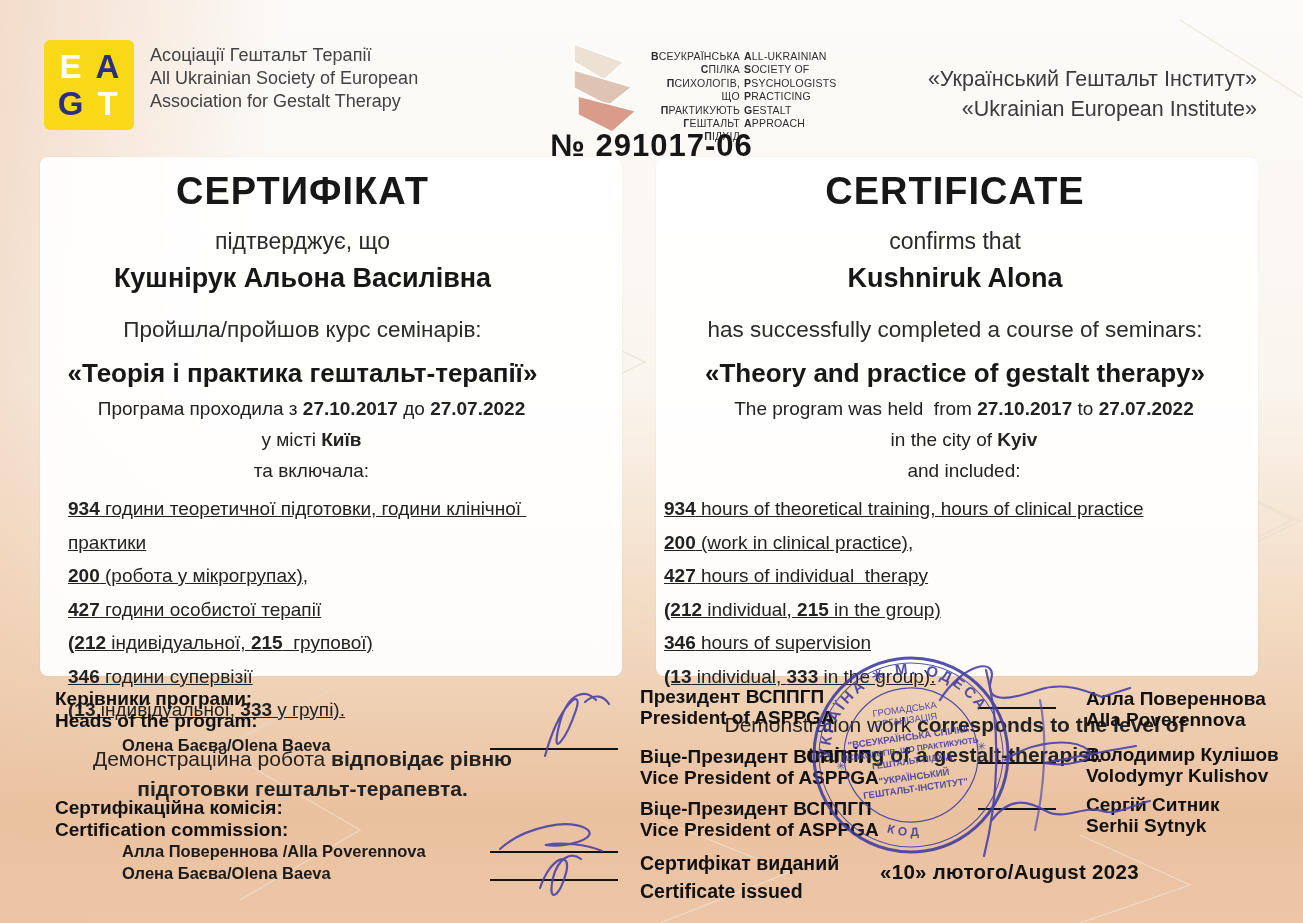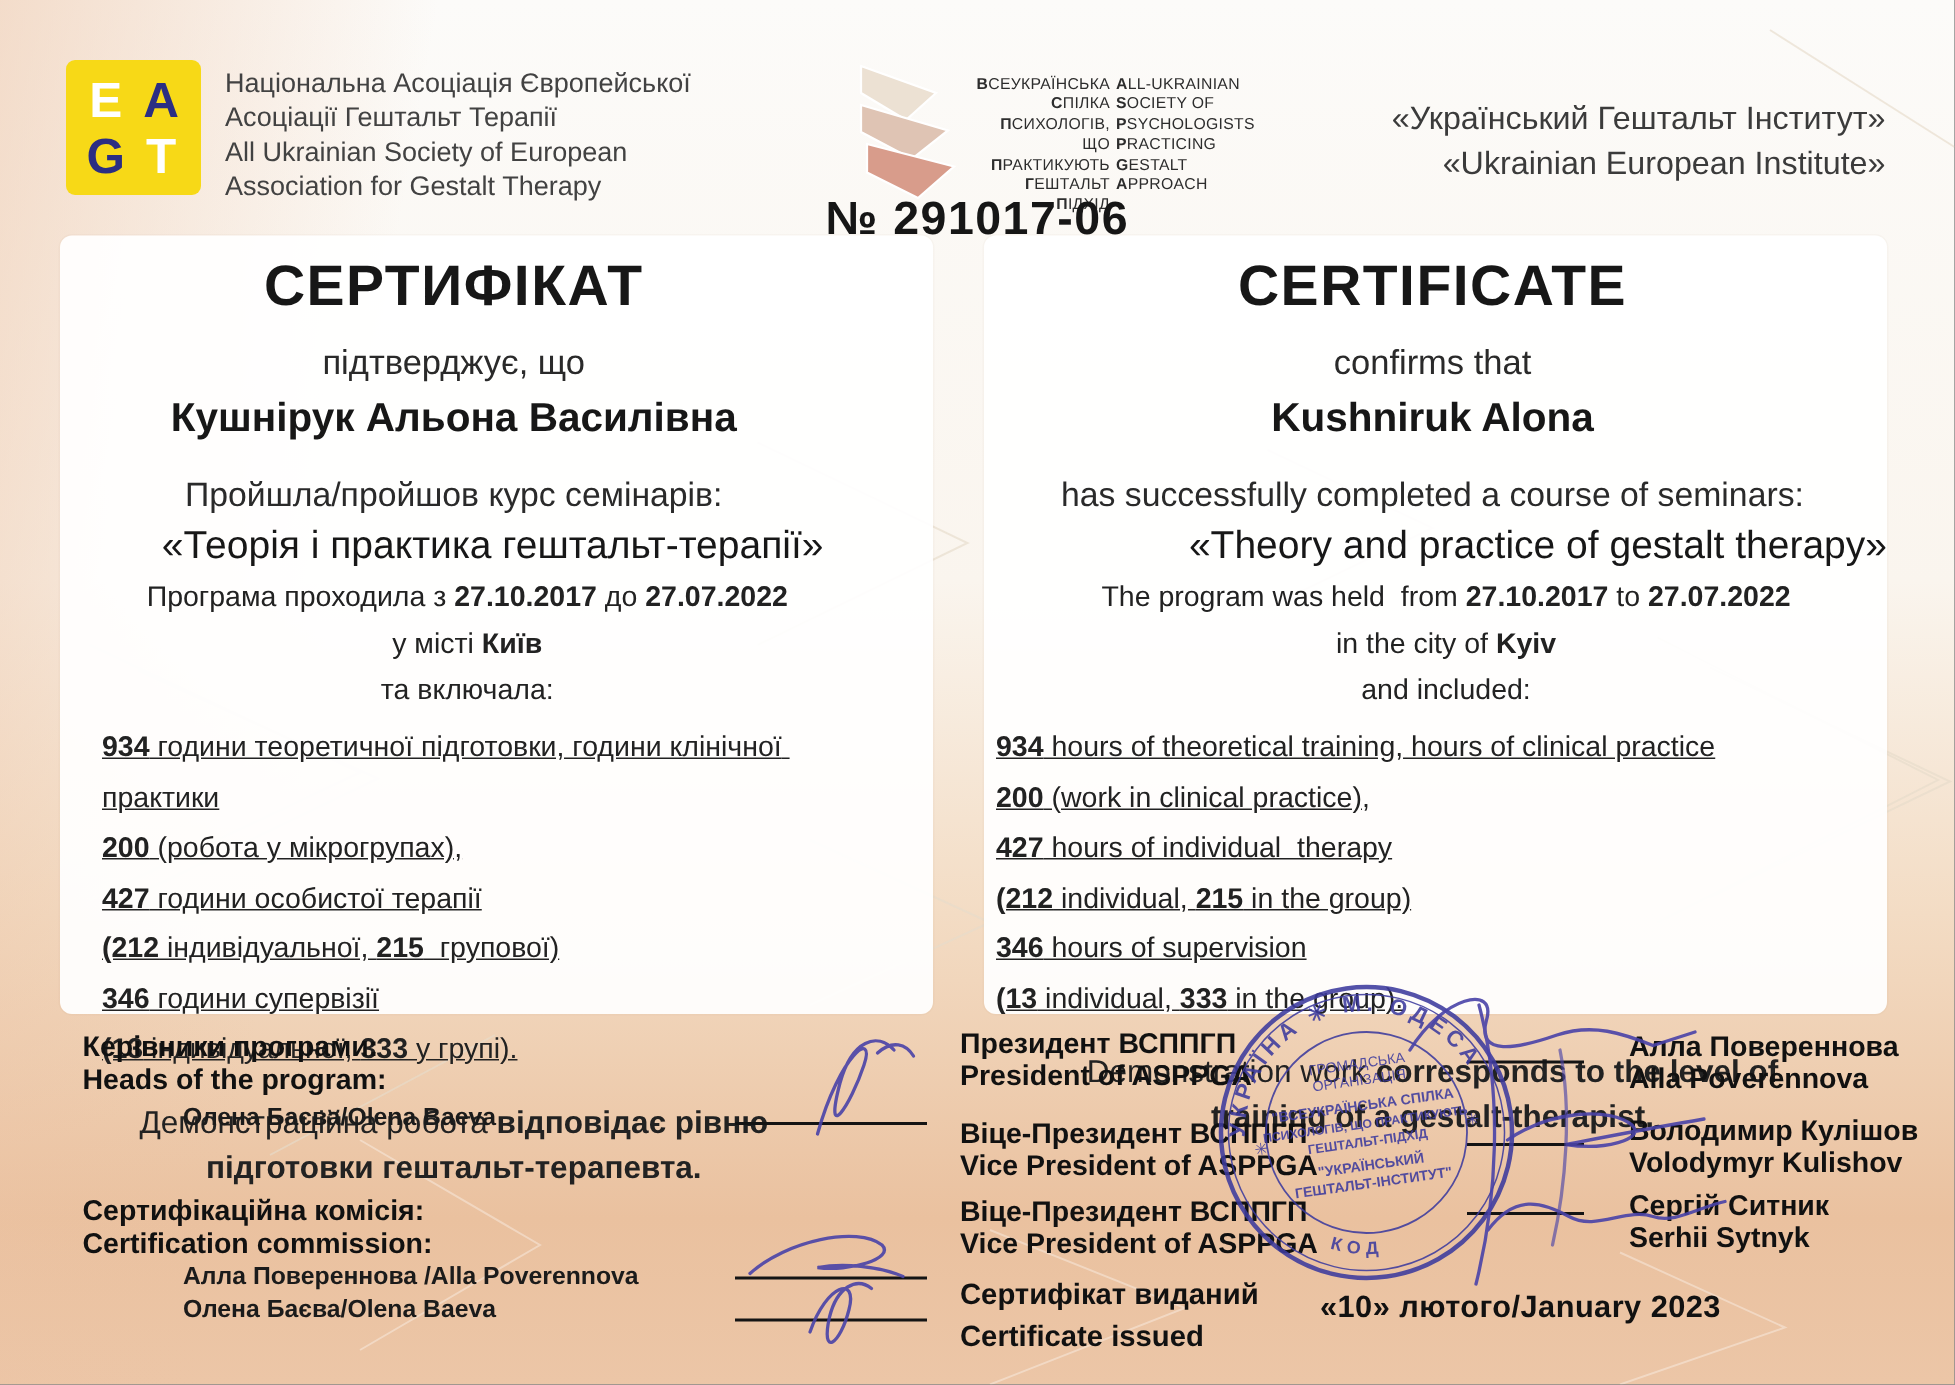--- a/index.html
+++ b/index.html
@@ -34,21 +34,21 @@
   .cert-no{position:absolute;left:0;top:128px;width:100%;text-align:center;font-size:31px;font-weight:700;letter-spacing:1px;color:#161616;}
 
   
   .col{position:absolute;text-align:center;}
   .col-left{left:56px;top:170px;width:493px;}
   .col-right{left:652px;top:170px;width:606px;}
   .c-title{font-size:38px;font-weight:700;letter-spacing:1px;color:#171717;}
   .c-confirms{font-size:23px;margin-top:15px;color:#2a2a2a;}
   .c-name{font-size:27px;font-weight:700;margin-top:8px;color:#171717;}
   .c-intro{font-size:22.5px;margin-top:23px;color:#2a2a2a;}
-  .c-course{font-size:26px;font-weight:400;margin-top:5px;color:#171717;text-align:right;}
+  .c-course{font-size:26px;font-weight:700;margin-top:15px;color:#171717;}
   .c-line{font-size:19px;margin-top:9px;color:#222;white-space:pre-wrap;padding-left:18px;}
   .c-hours{margin-top:10px;text-align:left;padding-left:12px;font-size:19px;line-height:33.5px;color:#222;}
   .c-hours div{white-space:pre-wrap;text-decoration:underline;}
   .c-demo{font-size:21px;line-height:30px;margin:17px auto 0;color:#222;}
   .col-left .c-demo{max-width:505px;}
   .col-right .c-demo{max-width:520px;}
   .b{font-weight:700;}
 
   
   .f-label{position:absolute;font-size:19px;font-weight:700;line-height:22px;color:#111;}
@@ -89,21 +89,20 @@
   <div class="panel panel-left"></div>
   <div class="panel panel-right"></div>
 
   <div class="eagt-logo">
     <span class="lw">E</span>
     <span class="ln">A</span>
     <span class="ln">G</span>
     <span class="lw">T</span>
   </div>
   <div class="eagt-text">
-    <div>Національна Асоціація Європейської</div>
     <div>Асоціації Гештальт Терапії</div>
     <div>All Ukrainian Society of European</div>
     <div>Association for Gestalt Therapy</div>
   </div>
 
   <svg class="asppga-logo" width="70" height="96" viewBox="0 0 70 96">
     <path d="M2,2 L52,20 L32,38 L2,20 Z" fill="#ece1d3" stroke="#ffffff" stroke-width="1.5"></path>
     <path d="M2,28 L60,45 L36,64 L2,46 Z" fill="#dfc4b4" stroke="#ffffff" stroke-width="1.5"></path>
     <path d="M6,54 L64,69 L40,90 L6,73 Z" fill="#d89c8b" stroke="#ffffff" stroke-width="1.5"></path>
   </svg>
@@ -211,21 +210,21 @@
   </div>
   <div class="off-name" style="top:744px;">
     <div>Володимир Кулішов</div>
     <div>Volodymyr Kulishov</div>
   </div>
   <div class="off-name" style="top:794px;">
     <div>Сергій Ситник</div>
     <div>Serhii Sytnyk</div>
   </div>
 
-  <div class="f-date">«10» лютого/January 2023</div>
+  <div class="f-date">«10» лютого/August 2023</div>
 
   <svg class="stamp" width="210" height="210" viewBox="0 0 210 210">
     <g transform="rotate(-8 105 105)" fill="none" stroke="#3d3b9e">
       <circle cx="105" cy="105" r="97" stroke-width="3"></circle>
       <circle cx="105" cy="105" r="92" stroke-width="1"></circle>
       <circle cx="105" cy="105" r="67" stroke-width="1.2"></circle>
       <path id="stampArcTop" d="M 24,105 A 81,81 0 0 1 186,105" stroke="none"></path>
       <path id="stampArcBottom" d="M 40,152 A 79,79 0 0 0 170,152" stroke="none"></path>
       <text font-family="Liberation Sans,sans-serif" font-size="15" font-weight="700" fill="#3d3b9e" stroke="none" letter-spacing="3">
         <textPath href="#stampArcTop" startOffset="8">УКРАЇНА ✳ М. ОДЕСА</textPath>

